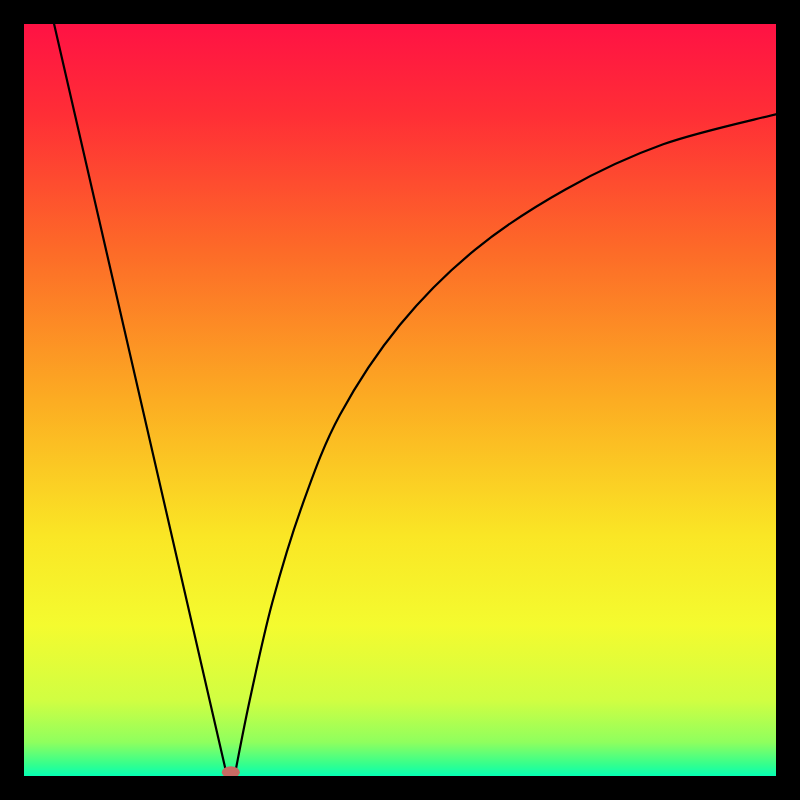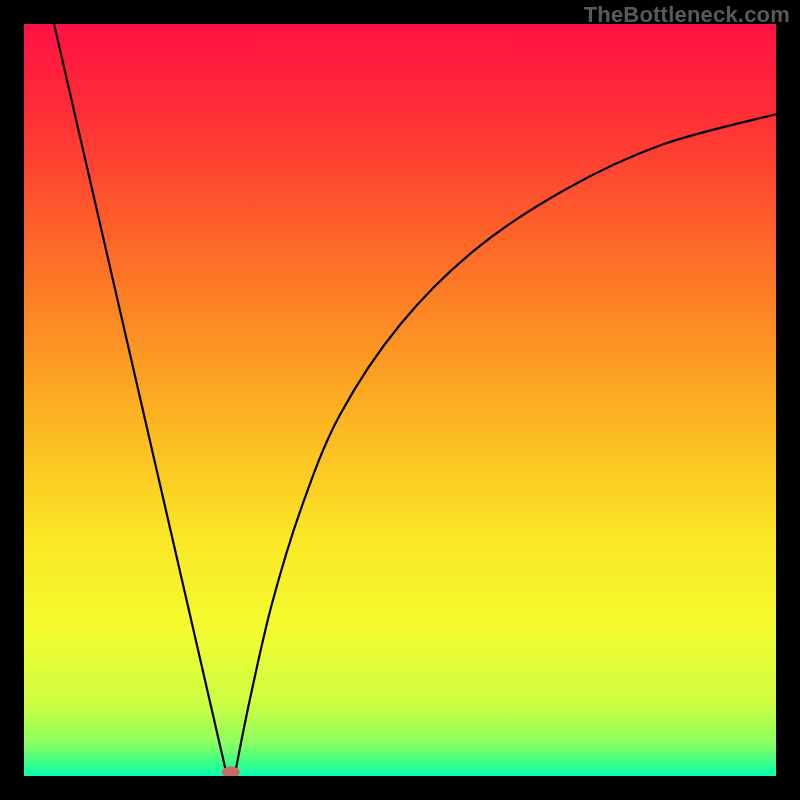--- a/index.html
+++ b/index.html
@@ -37,21 +37,20 @@
   .plot svg {
     display: block;
     width: 752px;
     height: 752px;
   }
 </style>
 </head>
 <body>
 
 <div class="container">
-  <div class="watermark">TheBottleneck.com</div>
   <div class="plot">
     <svg id="chartsvg" viewBox="0 0 752 752">
       <defs>
         <linearGradient id="bg-grad" x1="0" y1="0" x2="0" y2="1">
             <stop offset="0%" stop-color="#ff1244"></stop>
             <stop offset="12%" stop-color="#ff2e36"></stop>
             <stop offset="30%" stop-color="#fd6a28"></stop>
             <stop offset="50%" stop-color="#fcac22"></stop>
             <stop offset="68%" stop-color="#fae625"></stop>
             <stop offset="80%" stop-color="#f4fb2f"></stop>

